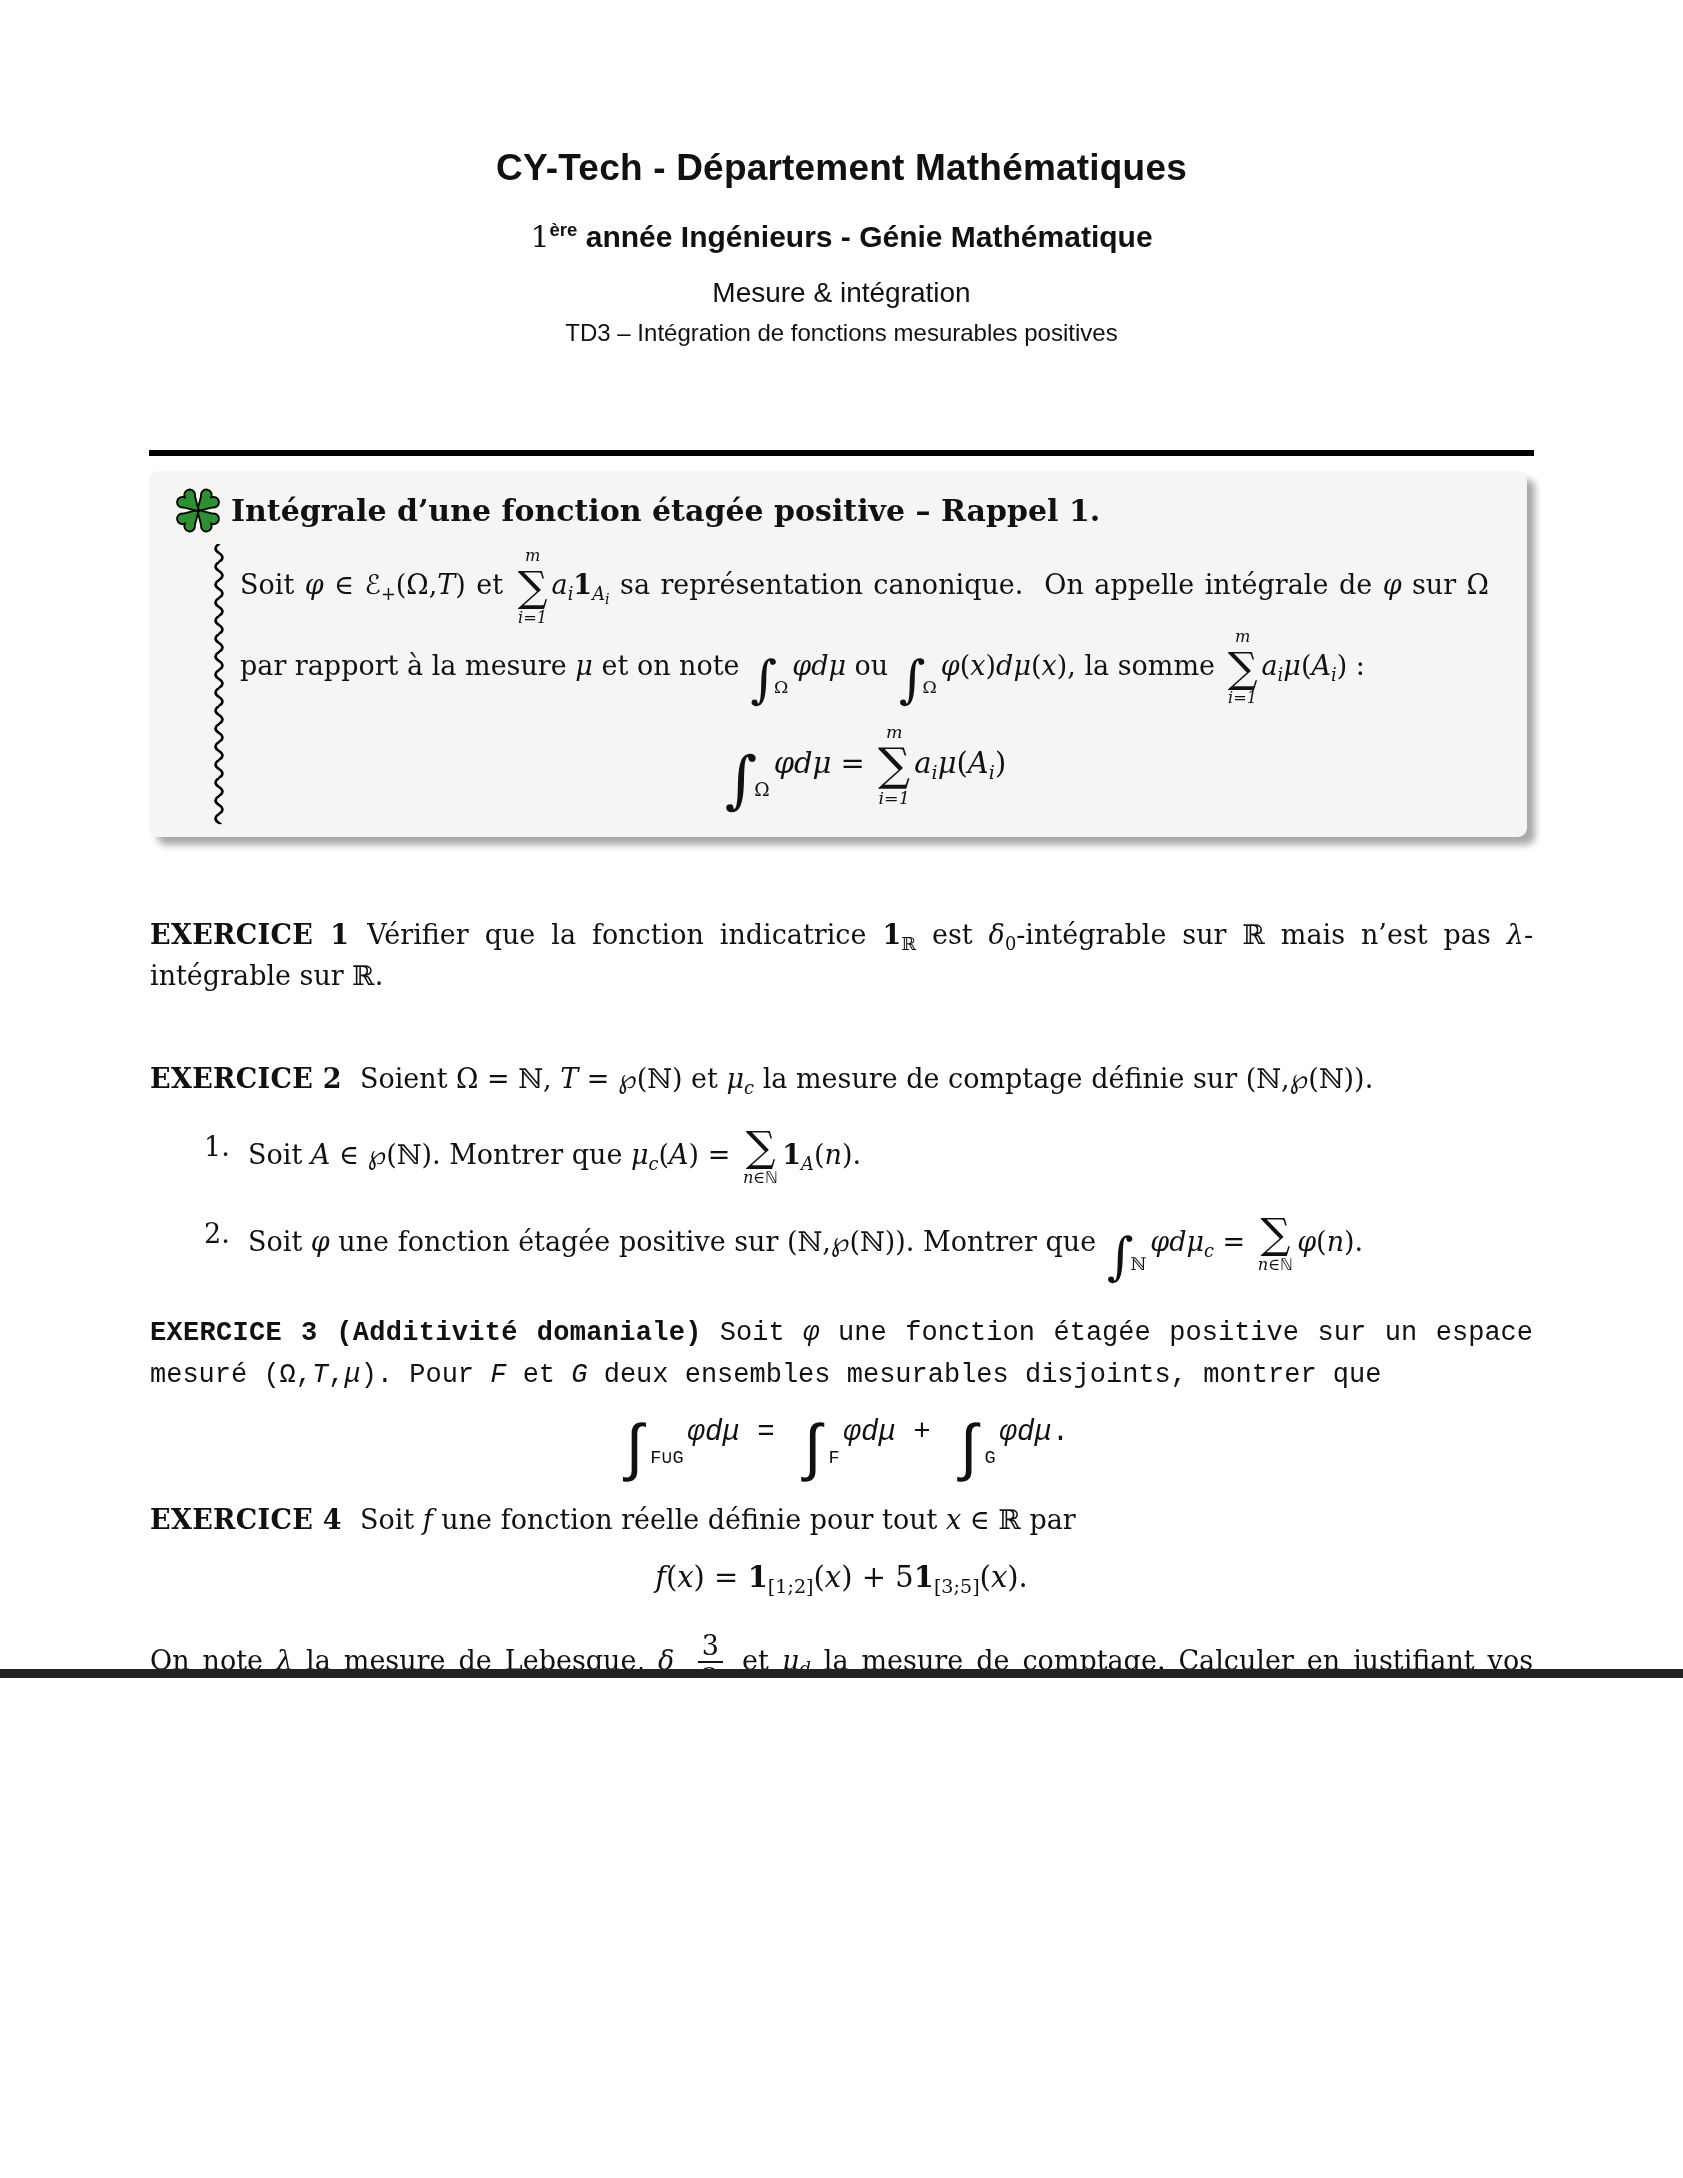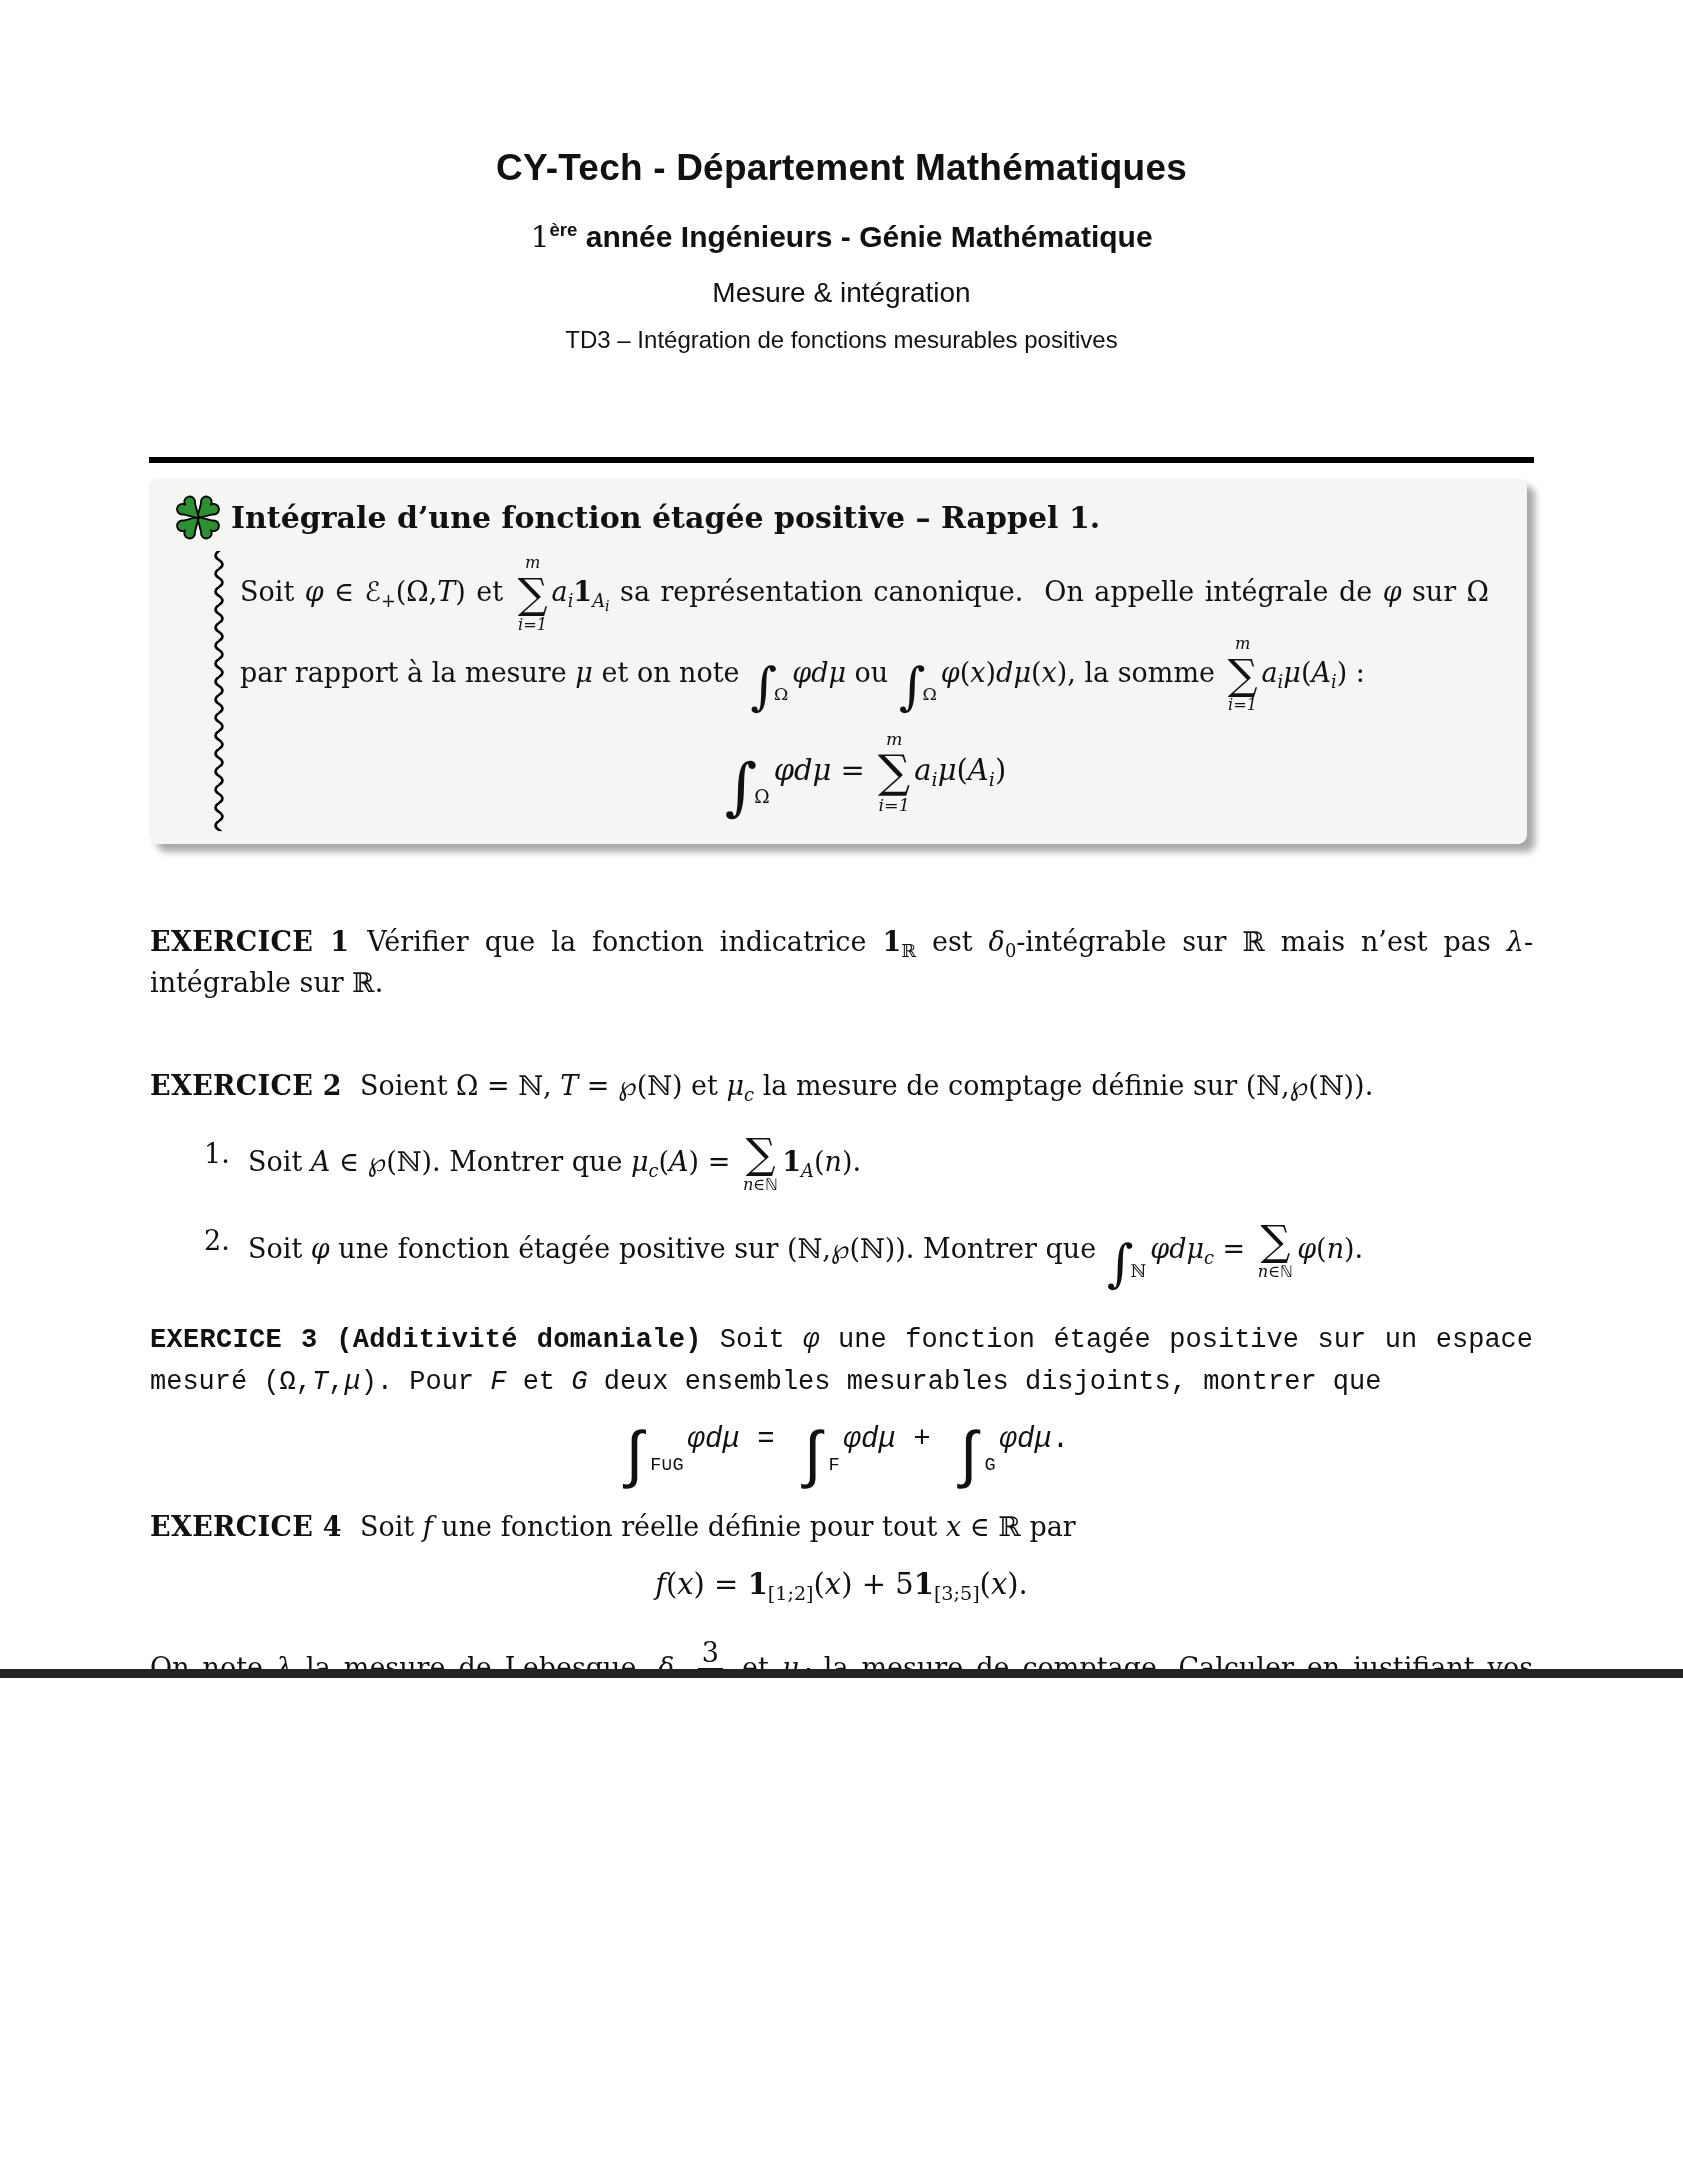--- a/index.html
+++ b/index.html
@@ -9,21 +9,21 @@
     font-family:"DejaVu Serif","DejaVu Sans",serif;
     font-size:27px; line-height:1.55;
   }
   
   header{padding-top:139px; text-align:center; font-family:"Liberation Sans","DejaVu Sans",sans-serif;}
   .h1{font-size:37px; font-weight:bold; letter-spacing:0.2px;}
   .h2{font-size:30px; font-weight:bold; margin-top:18px;}
   .h2 .yearnum{font-family:"DejaVu Serif",serif; font-weight:normal;}
   .h2 sup{font-size:62%;}
   .h3{font-size:28px; font-weight:normal; margin-top:10px;}
-  .h4{font-size:24px; font-weight:normal; margin-top:7px;}
+  .h4{font-size:24px; font-weight:normal; }
   .rule{height:6px; background:#000; margin:99px 149px 0 149px;}
   
   .rappel{
     position:relative; margin:15px 156px 0 149px;
     background:#f5f5f3; border-radius:9px;
     box-shadow:8px 8px 7px rgba(0,0,0,0.34);
     padding:14px 38px 24px 91px;
   }
   .rappel-title-row{display:flex; align-items:center; gap:8px; margin-left:-67px;}
   .clover{width:50px; height:51px; flex:none; display:inline-block;}

